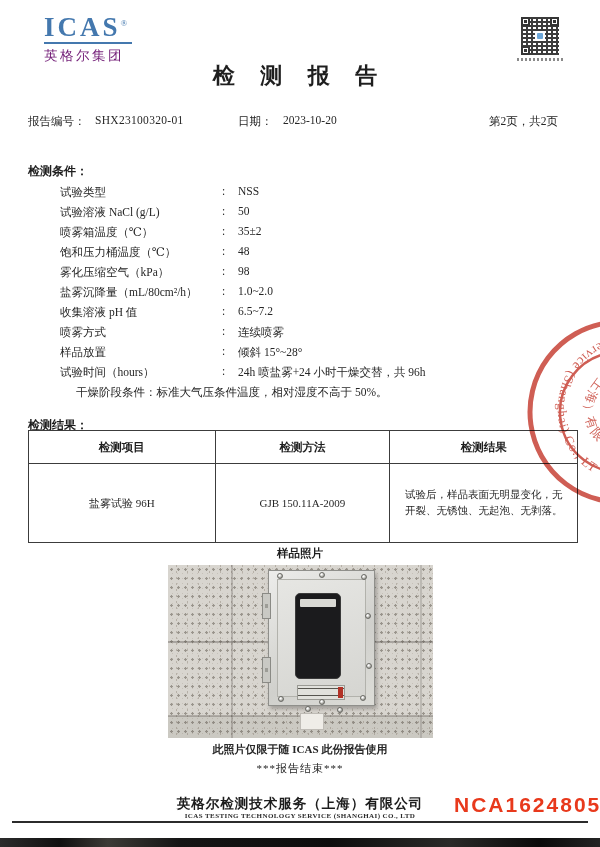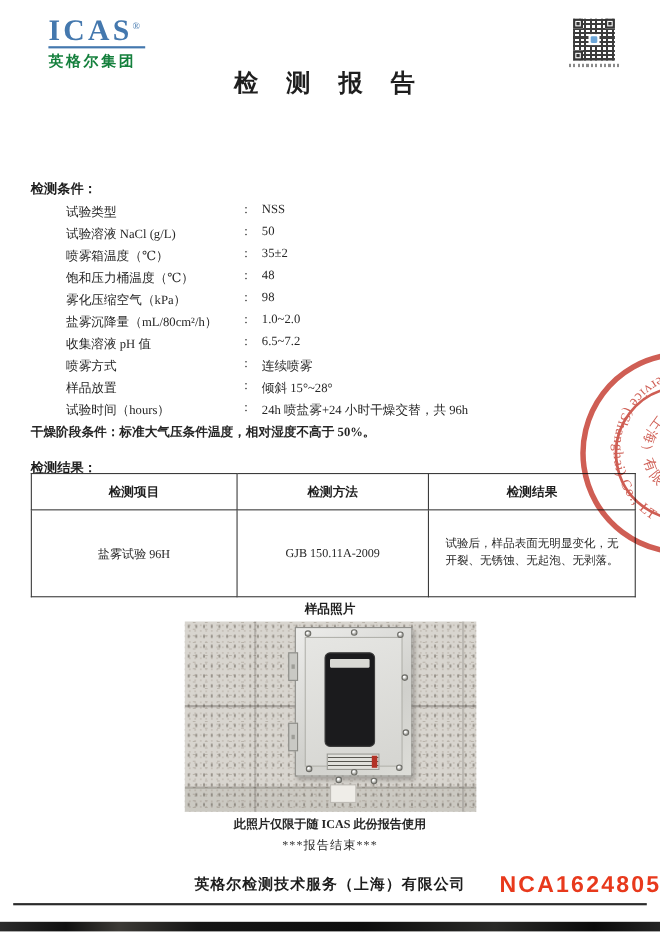--- a/index.html
+++ b/index.html
@@ -9,21 +9,21 @@
     font-family:"Liberation Serif","DejaVu Serif",serif;
     color:#262626;
   }
   
   .logo { position:absolute; left:44px; top:14px; }
   .logo-wordmark {
     display:inline-block; font-size:27px; font-weight:bold; letter-spacing:3px;
     color:#4478ae; border-bottom:2.5px solid #4478ae; padding:0 2px 1px 0; line-height:1;
   }
   .logo-reg { font-size:9px; vertical-align:super; color:#4478ae; font-weight:normal; }
-  .logo-subtitle { margin-top:3px; font-size:13.5px; font-weight:bold; letter-spacing:2.5px; color:#15803d; }
+  .logo-subtitle { margin-top:3px; font-size:13.5px; font-weight:normal; letter-spacing:2.5px; color:#701a75; }
   
   .qr {
     position:absolute; left:521px; top:17px; width:38px; height:38px; opacity:.88;
     background-image:
       repeating-linear-gradient(0deg,#222 0 2px,transparent 2px 4px),
       repeating-linear-gradient(90deg,#222 0 2px,#fff 2px 5px);
   }
   .qr .finder { position:absolute; width:9px; height:9px; border:2px solid #1a1a1a; background:#fff; box-sizing:border-box; }
   .qr .finder::after { content:""; position:absolute; left:1px; top:1px; width:3px; height:3px; background:#1a1a1a; }
   .qr .f-tl { left:0; top:0; } .qr .f-tr { right:0; top:0; } .qr .f-bl { left:0; bottom:0; }
@@ -42,21 +42,21 @@
   .meta-row .m-page   { position:absolute; left:489px; }
   
   .sec-heading { position:absolute; font-size:12px; font-weight:bold; color:#1e1e1e; }
   .h-cond { left:28px; top:163px; }
   .h-res  { left:28px; top:417px; }
   .conditions { position:absolute; left:0; top:185px; width:500px; font-size:11.5px; }
   .cond-row { position:relative; height:20px; }
   .cond-label { position:absolute; left:60px; top:0; }
   .cond-colon { position:absolute; left:222px; top:0; }
   .cond-value { position:absolute; left:238px; top:0; }
-  .cond-note  { position:relative; height:20px; padding-left:28px; box-sizing:border-box;font-weight:bold; }
+  .cond-note  { position:relative; height:20px; padding-left:76px; box-sizing:border-box; }
   
   .results-table { position:absolute; left:28px; top:430px; width:550px;
     border-collapse:collapse; table-layout:fixed; font-size:11px; }
   .results-table th, .results-table td { border:1.2px solid #3c3c3c; text-align:center; vertical-align:middle; }
   .results-table th { height:30px; font-size:11.5px; font-weight:bold; color:#1e1e1e; }
   .results-table td { height:70px; }
   .results-table .c1 { width:34%; } .results-table .c2 { width:31.8%; } .results-table .c3 { width:34.2%; }
   .results-table td.cell-result { font-size:10.5px; padding:4px 14px; line-height:1.55; }
   
   .sample-heading { position:absolute; left:0; top:546px; width:100%; text-align:center;
@@ -132,20 +132,27 @@
 
   <div class="qr">
     <div class="finder f-tl"></div>
     <div class="finder f-tr"></div>
     <div class="finder f-bl"></div>
     <div class="center-dot"></div>
   </div>
   <div class="qr-caption"></div>
 
   <div class="report-title">检 测 报 告</div>
+  <div class="meta-row">
+    <span class="m-label1">报告编号：</span>
+    <span class="m-val1">SHX23100320-01</span>
+    <span class="m-label2">日期：</span>
+    <span class="m-val2">2023-10-20</span>
+    <span class="m-page">第2页，共2页</span>
+  </div>
 
   <div class="sec-heading h-cond">检测条件：</div>
   <div class="conditions">
     <div class="cond-row">
       <span class="cond-label">试验类型</span>
       <span class="cond-colon">:</span>
       <span class="cond-value">NSS</span>
     </div>
     <div class="cond-row">
       <span class="cond-label">试验溶液 NaCl (g/L)</span>
@@ -253,17 +260,18 @@
     <path id="stampArcCn" d="M 100 56 A 44 44 0 0 0 108 143" fill="none"></path>
     <text font-size="13" fill="#c43a2e" font-family="Liberation Serif, serif" letter-spacing="1">
       <textPath href="#stampArcEn" startOffset="2">Service (Shanghai) Co., LT</textPath>
     </text>
     <text font-size="12.5" fill="#c43a2e" font-family="Liberation Serif, serif" letter-spacing="2">
       <textPath href="#stampArcCn" startOffset="4">（上海）有限公</textPath>
     </text>
   </svg>
 
   <div class="footer-company-cn">英格尔检测技术服务（上海）有限公司</div>
+  <div class="footer-company-en">ICAS TESTING TECHNOLOGY SERVICE (SHANGHAI) CO., LTD</div>
   <div class="cert-no">NCA1624805</div>
   <div class="footer-divider"></div>
   <div class="scan-edge-bar"></div>
 
 </div>
 
 </body></html>

